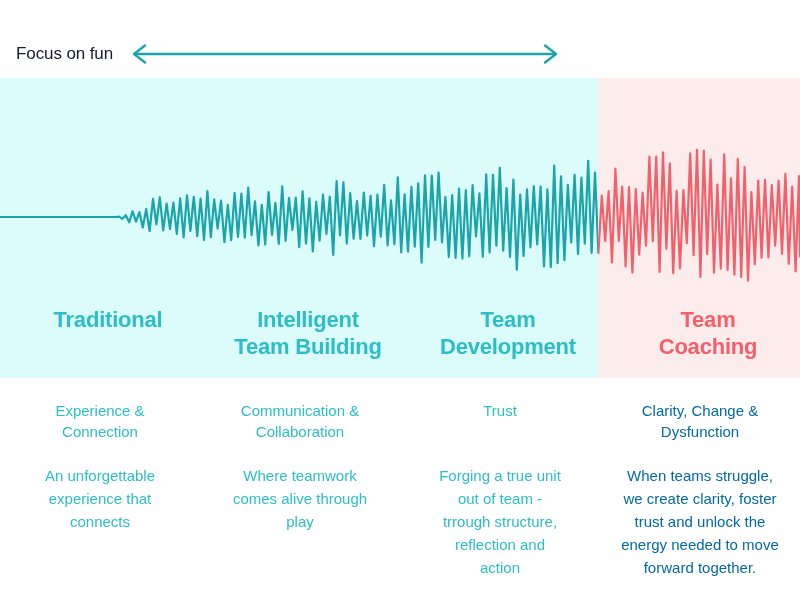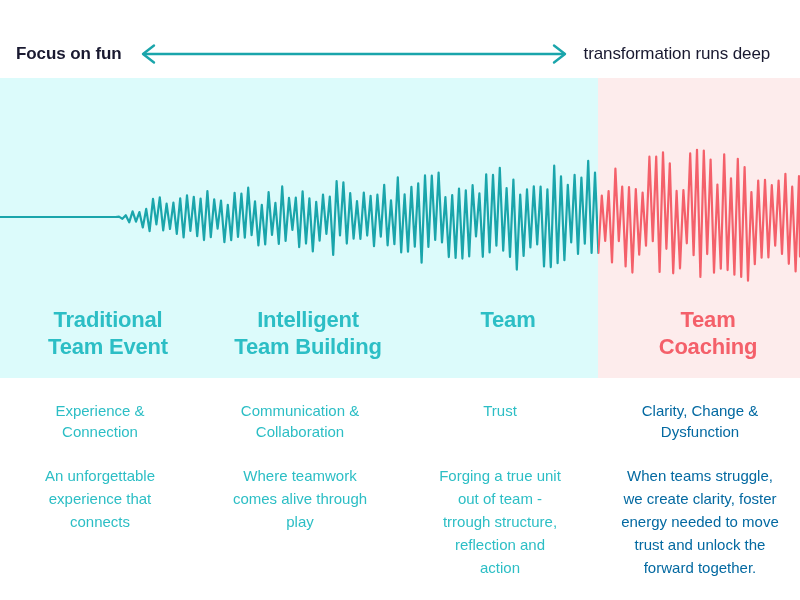--- a/index.html
+++ b/index.html
@@ -36,21 +36,20 @@
   }
   .axis-label {
     font-size: 17px;
     font-weight: 400;
     color: #191930;
     white-space: nowrap;
     letter-spacing: -0.1px;
   }
   .axis-label.left {
     margin-left: 16px;
-    font-weight: bold;
   }
   .axis-label.right {
     margin-left: 14px;
   }
   .axis-arrow {
     flex: 0 0 auto;
     margin-left: 16px;
     width: 432px;
     height: 24px;
     display: block;
@@ -162,21 +161,20 @@
     <span class="axis-label left">Focus on fun</span>
 
     <svg class="axis-arrow" viewBox="0 0 432 24">
       <g stroke="#1aa5ab" stroke-width="2.4" fill="none" stroke-linecap="round" stroke-linejoin="round">
         <line x1="6" y1="12" x2="426" y2="12"></line>
         <polyline points="16,3.5 5,12 16,20.5"></polyline>
         <polyline points="416,3.5 427,12 416,20.5"></polyline>
       </g>
     </svg>
 
-    <span class="axis-label right">transformation runs deep</span>
   </div>
 
   <div class="panel">
     <div class="band band-cool"></div>
     <div class="band band-warm"></div>
     <div class="wave-layer">
       <svg id="wave-svg" width="800" height="300" viewBox="0 0 800 300">
           <defs>
             <clipPath id="clip-cool">
               <rect x="0" y="0" width="598" height="300"></rect>
@@ -187,28 +185,28 @@
           </defs>
         <path id="wave-teal" fill="none" stroke-linejoin="round" stroke-linecap="round" d="M0.00 139.00 L3.40 139.00 L6.80 139.00 L10.20 139.00 L13.60 139.00 L17.00 139.00 L20.40 139.00 L23.80 139.00 L27.20 139.00 L30.60 139.00 L34.00 139.00 L37.40 139.00 L40.80 139.00 L44.20 139.00 L47.60 139.00 L51.00 139.00 L54.40 139.00 L57.80 139.00 L61.20 139.00 L64.60 139.00 L68.00 139.00 L71.40 139.00 L74.80 139.00 L78.20 139.00 L81.60 139.00 L85.00 139.00 L88.40 139.00 L91.80 139.00 L95.20 139.00 L98.60 139.00 L102.00 139.00 L105.40 139.00 L108.80 139.00 L112.20 139.00 L115.60 139.00 L119.00 138.59 L122.40 140.80 L125.80 137.23 L129.20 144.32 L132.60 133.39 L136.00 143.66 L139.40 134.07 L142.80 149.45 L146.20 130.95 L149.60 153.09 L153.00 120.84 L156.40 146.38 L159.80 119.26 L163.20 152.38 L166.60 125.56 L170.00 150.98 L173.40 124.66 L176.80 155.85 L180.20 120.41 L183.60 159.48 L187.00 117.23 L190.40 152.98 L193.80 118.73 L197.20 158.13 L200.60 120.69 L204.00 162.03 L207.40 113.06 L210.80 159.27 L214.20 121.44 L217.60 150.72 L221.00 122.64 L224.40 164.24 L227.80 126.77 L231.20 162.10 L234.60 114.86 L238.00 158.86 L241.40 115.50 L244.80 159.65 L248.20 109.72 L251.60 157.23 L255.00 123.35 L258.40 167.34 L261.80 126.87 L265.20 166.32 L268.60 114.18 L272.00 156.89 L275.40 124.75 L278.80 165.93 L282.20 108.45 L285.60 162.87 L289.00 119.90 L292.40 151.83 L295.80 119.51 L299.20 169.05 L302.60 113.30 L306.00 165.53 L309.40 120.34 L312.80 173.52 L316.20 123.91 L319.60 162.72 L323.00 116.48 L326.40 156.01 L329.80 118.66 L333.20 176.98 L336.60 103.19 L340.00 157.45 L343.40 104.43 L346.80 165.54 L350.20 115.14 L353.60 160.71 L357.00 123.20 L360.40 160.83 L363.80 114.67 L367.20 157.53 L370.60 117.83 L374.00 168.19 L377.40 116.72 L380.80 158.57 L384.20 106.90 L387.60 167.31 L391.00 122.40 L394.40 166.23 L397.80 99.28 L401.20 174.45 L404.60 116.44 L408.00 173.66 L411.40 108.82 L414.80 168.62 L418.20 105.31 L421.60 184.63 L425.00 97.47 L428.40 169.02 L431.80 97.61 L435.20 161.83 L438.60 94.59 L442.00 164.51 L445.40 119.12 L448.80 179.03 L452.20 117.14 L455.60 179.98 L459.00 110.58 L462.40 180.54 L465.80 112.36 L469.20 178.39 L472.60 107.22 L476.00 158.31 L479.40 115.42 L482.80 178.78 L486.20 96.23 L489.60 174.42 L493.00 96.77 L496.40 167.77 L499.80 89.74 L503.20 172.72 L506.60 110.00 L510.00 178.91 L513.40 101.52 L516.80 191.58 L520.20 116.63 L523.60 177.84 L527.00 111.44 L530.40 169.52 L533.80 108.35 L537.20 166.38 L540.60 108.57 L544.00 188.51 L547.40 111.28 L550.80 189.14 L554.20 87.72 L557.60 185.09 L561.00 98.27 L564.40 182.15 L567.80 106.80 L571.20 164.39 L574.60 96.86 L578.00 175.93 L581.40 99.63 L584.80 165.59 L588.20 82.74 L591.60 174.86 L595.00 94.66 L598.40 174.93" stroke="#1aa5ab" stroke-width="2.2" clip-path="url(#clip-cool)"></path>
         <path id="wave-red" fill="none" stroke-linejoin="round" stroke-linecap="round" d="M598.40 174.93 L601.80 117.49 L605.20 162.91 L608.60 113.06 L612.00 184.42 L615.40 90.67 L618.80 163.06 L622.20 108.64 L625.60 188.33 L629.00 109.14 L632.40 194.58 L635.80 110.99 L639.20 176.75 L642.60 114.59 L646.00 167.66 L649.40 78.72 L652.80 163.12 L656.20 78.49 L659.60 193.92 L663.00 74.27 L666.40 170.79 L669.80 85.33 L673.20 195.28 L676.60 112.93 L680.00 190.42 L683.40 112.15 L686.80 165.29 L690.20 75.43 L693.60 177.11 L697.00 71.77 L700.40 198.88 L703.80 72.58 L707.20 176.05 L710.60 81.52 L714.00 194.67 L717.40 106.64 L720.80 190.77 L724.20 76.39 L727.60 192.08 L731.00 100.27 L734.40 196.67 L737.80 80.78 L741.20 198.94 L744.60 89.08 L748.00 202.63 L751.40 114.08 L754.80 186.22 L758.20 102.63 L761.60 179.63 L765.00 101.75 L768.40 179.46 L771.80 107.20 L775.20 167.68 L778.60 102.59 L782.00 175.86 L785.40 95.84 L788.80 185.82 L792.20 108.72 L795.60 193.36 L799.00 98.20 L800.00 178.60" stroke="#f4606a" stroke-width="2.2" clip-path="url(#clip-warm)"></path>
       </svg>
     </div>
   </div>
 
   <div class="headings">
     <div class="heading-cell heading-teal">
       <span class="line">Traditional</span>
-      <span class="line">Team Event</span>
     </div>
     <div class="heading-cell heading-teal">
       <span class="line">Intelligent</span>
       <span class="line">Team Building</span>
     </div>
     <div class="heading-cell heading-teal">
       <span class="line">Team</span>
+      <span class="line">Development</span>
     </div>
     <div class="heading-cell heading-red">
       <span class="line">Team</span>
       <span class="line">Coaching</span>
     </div>
   </div>
 
   <div class="subtitles">
     <div class="subtitle-cell text-teal">
       <span class="line">Experience &amp;</span>
@@ -241,19 +239,19 @@
     <div class="desc-cell text-teal">
       <span class="line">Forging a true unit</span>
       <span class="line">out of team -</span>
       <span class="line">trrough structure,</span>
       <span class="line">reflection and</span>
       <span class="line">action</span>
     </div>
     <div class="desc-cell text-red">
       <span class="line">When teams struggle,</span>
       <span class="line">we create clarity, foster</span>
+      <span class="line">trust and unlock the</span>
       <span class="line">energy needed to move</span>
-      <span class="line">trust and unlock the</span>
       <span class="line">forward together.</span>
     </div>
   </div>
 
 </div>
 
 </body></html>

